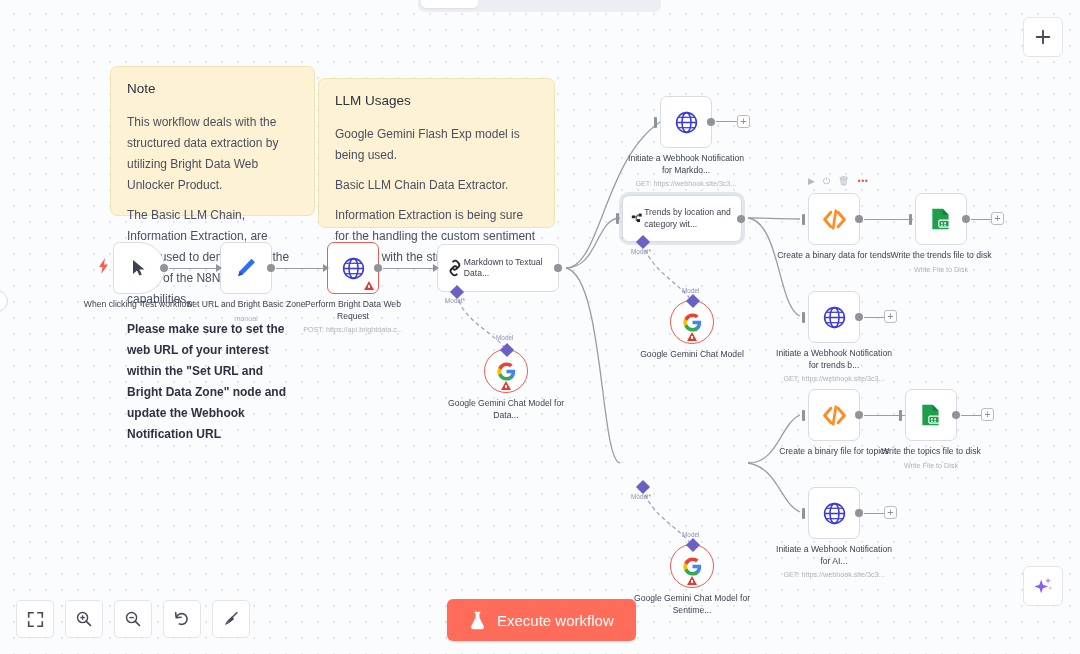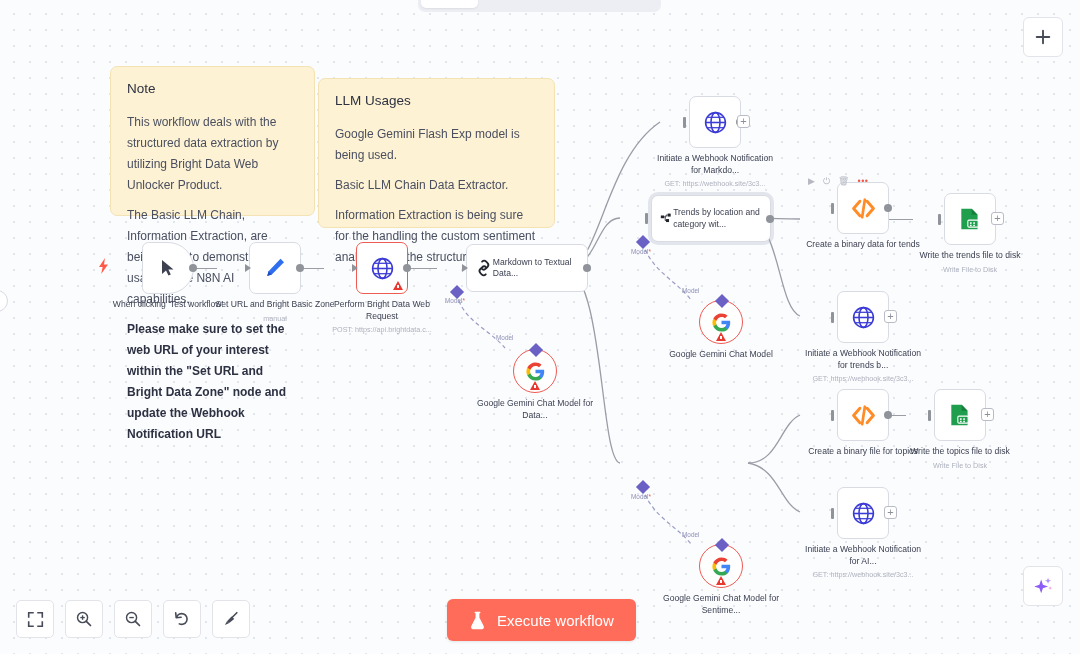--- a/index.html
+++ b/index.html
@@ -45,21 +45,20 @@
   .sticky p.bold { font-weight: bold; color: #2d3142; }
 
   
   .node {
     position: absolute;
     background: #ffffff;
     border: 1px solid #d9dbe3;
     border-radius: 7px;
     display: flex; align-items: center; justify-content: center;
     z-index: 12;
-    margin-left: 29px;
   }
   .node.sq { width: 52px; height: 52px; }
   .node.wide {
     width: 118px; height: 48px;
     justify-content: flex-start; padding: 0 8px; gap: 0;
   }
   .node.trigger { border-radius: 7px 28px 28px 7px; }
   .node.error { border-color: #ed5b53; border-width: 1.5px; }
   .node.selected { box-shadow: 0 0 0 3px rgba(180,184,200,.34); }
   .node.round {
@@ -348,21 +347,21 @@
     <div class="node-title">Google Gemini Chat Model</div>
   </div>
 
   <div class="node-toolbar" style="left:808px; top:177px;">
     <span>▶</span>
     <span>⏻</span>
     <span>🗑</span>
     <span class="red">•••</span>
   </div>
 
-  <div class="node sq" style="left:808px; top:182px;">
+  <div class="node sq" style="left:808px; top:193px;">
     <svg width="27" height="27" viewBox="0 0 24 24">
       <path d="M8.8 5.5 L3.2 12 L8.8 18.5" stroke="#ff8c26" stroke-width="2.6" fill="none" stroke-linecap="round" stroke-linejoin="round"></path>
       <path d="M15.2 5.5 L20.8 12 L15.2 18.5" stroke="#ff8c26" stroke-width="2.6" fill="none" stroke-linecap="round" stroke-linejoin="round"></path>
       <path d="M13.2 4.2 L10.8 19.8" stroke="#ff8c26" stroke-width="2.4" stroke-linecap="round"></path>
     </svg>
     <div class="stub-in"></div>
     <div class="dot-out"></div>
     <div class="node-title">Create a binary data for tends</div>
   </div>
   <div class="conn-line" style="left:864px; top:219px; width:49px;"></div>

